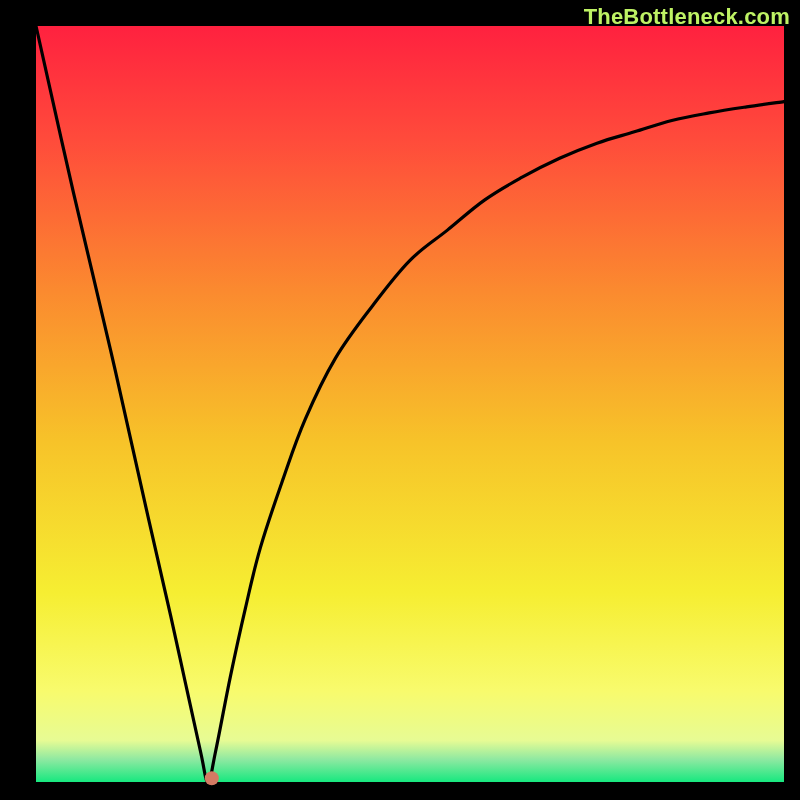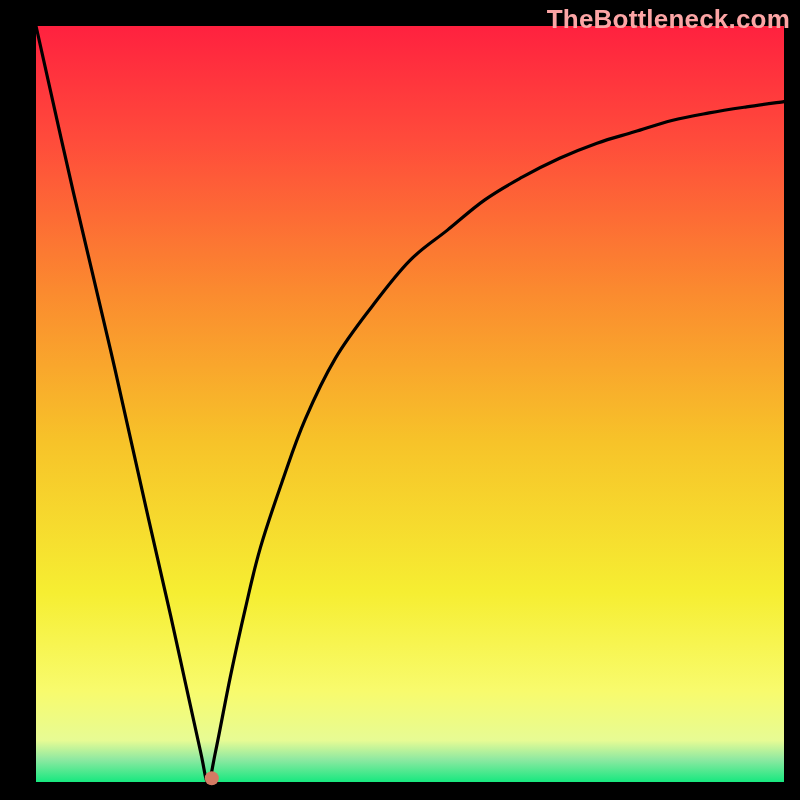--- a/index.html
+++ b/index.html
@@ -14,22 +14,22 @@
   .frame {
     position: relative;
     width: 800px;
     height: 800px;
     background: #000;
   }
   .watermark {
     position: absolute;
     top: 4px;
     right: 10px;
-    color: #fca5a5;
-    font-size: 26px;
+    color: #bef264;
+    font-size: 22px;
     font-weight: 600;
     letter-spacing: 0.2px;
     z-index: 10;
   }
   .chart {
     position: absolute;
     display: block;
   }
 </style>
 </head>

